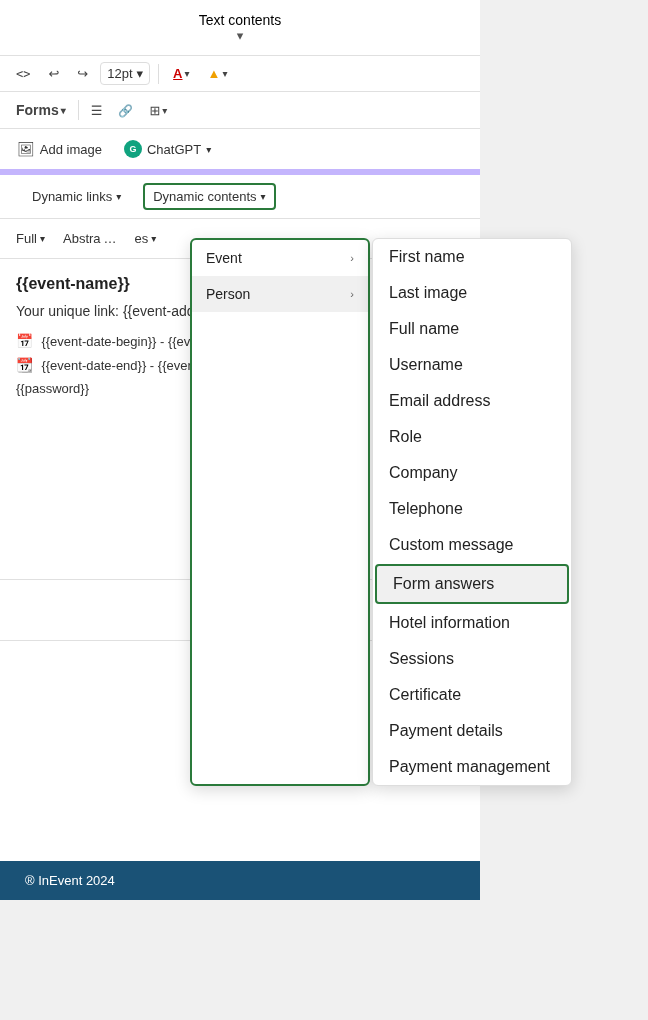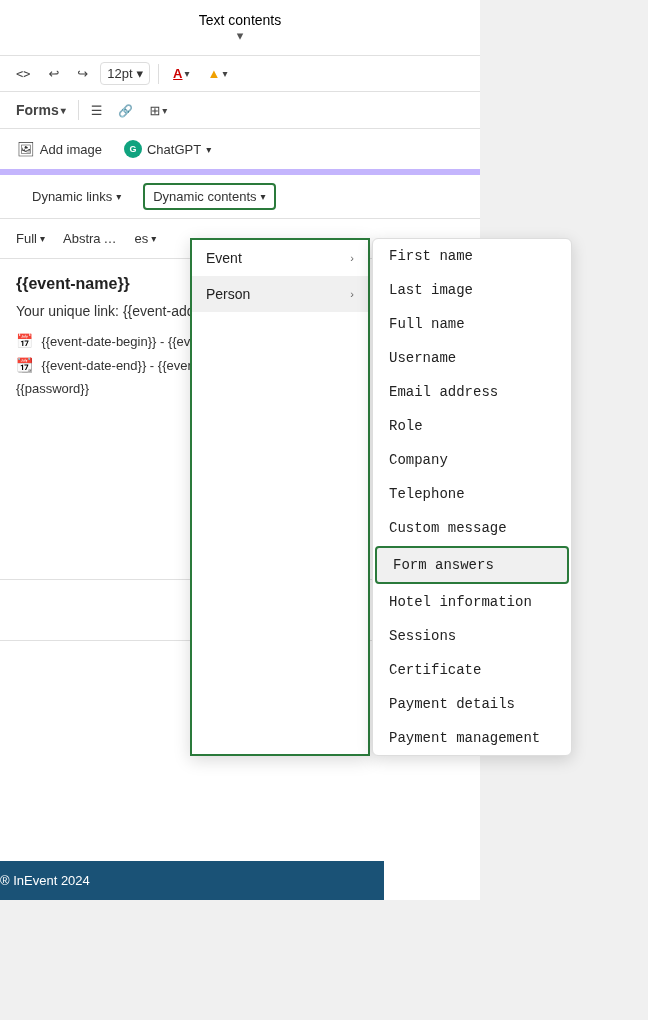--- a/index.html
+++ b/index.html
@@ -195,41 +195,41 @@
       color: #333;
       padding: 20px 0;
       border-top: 1px solid #e0e0e0;
     }
 
     
     .footer-bar {
       background: #1a5276;
       color: #fff;
       font-size: 13px;
-      padding: 12px 0;
+      padding: 12px 25px;
       position: absolute;
       bottom: 0;
       left: 0;
-      width: 384px;
+      width: 480px;
     }
 
     
     .dropdown-overlay {
       position: absolute;
       top: 238px;
       left: 190px;
       display: flex;
       z-index: 100;
     }
 
     
     .dropdown-l1 {
       background: #fff;
       border: 2px solid #2a7a3b;
-      border-radius: 0;
+      border-radius: 6px;
       min-width: 180px;
       box-shadow: 0 4px 16px rgba(0,0,0,0.15);
       overflow: hidden;
     }
     .dropdown-item {
       padding: 10px 14px;
       cursor: pointer;
       font-size: 14px;
       color: #222;
       display: flex;
@@ -245,22 +245,21 @@
       border: 1px solid #ddd;
       border-radius: 6px;
       min-width: 200px;
       box-shadow: 0 4px 16px rgba(0,0,0,0.15);
       overflow: hidden;
       margin-left: 2px;
       max-height: 600px;
     }
     .dropdown-l2 .dropdown-item {
       padding: 9px 16px;
-      font-size: 14px;
-      font-family: Liberation Mono, monospace;
+      font-size: 16px;
     }
     .dropdown-l2 .dropdown-item.highlighted {
       background: #f0f0f0;
       border: 2px solid #2a7a3b;
       border-radius: 4px;
     }
 
     
     .icon-code::before { content: '<>'; font-family: monospace; font-size: 12px; }
     .icon-undo::before { content: '↩'; }

